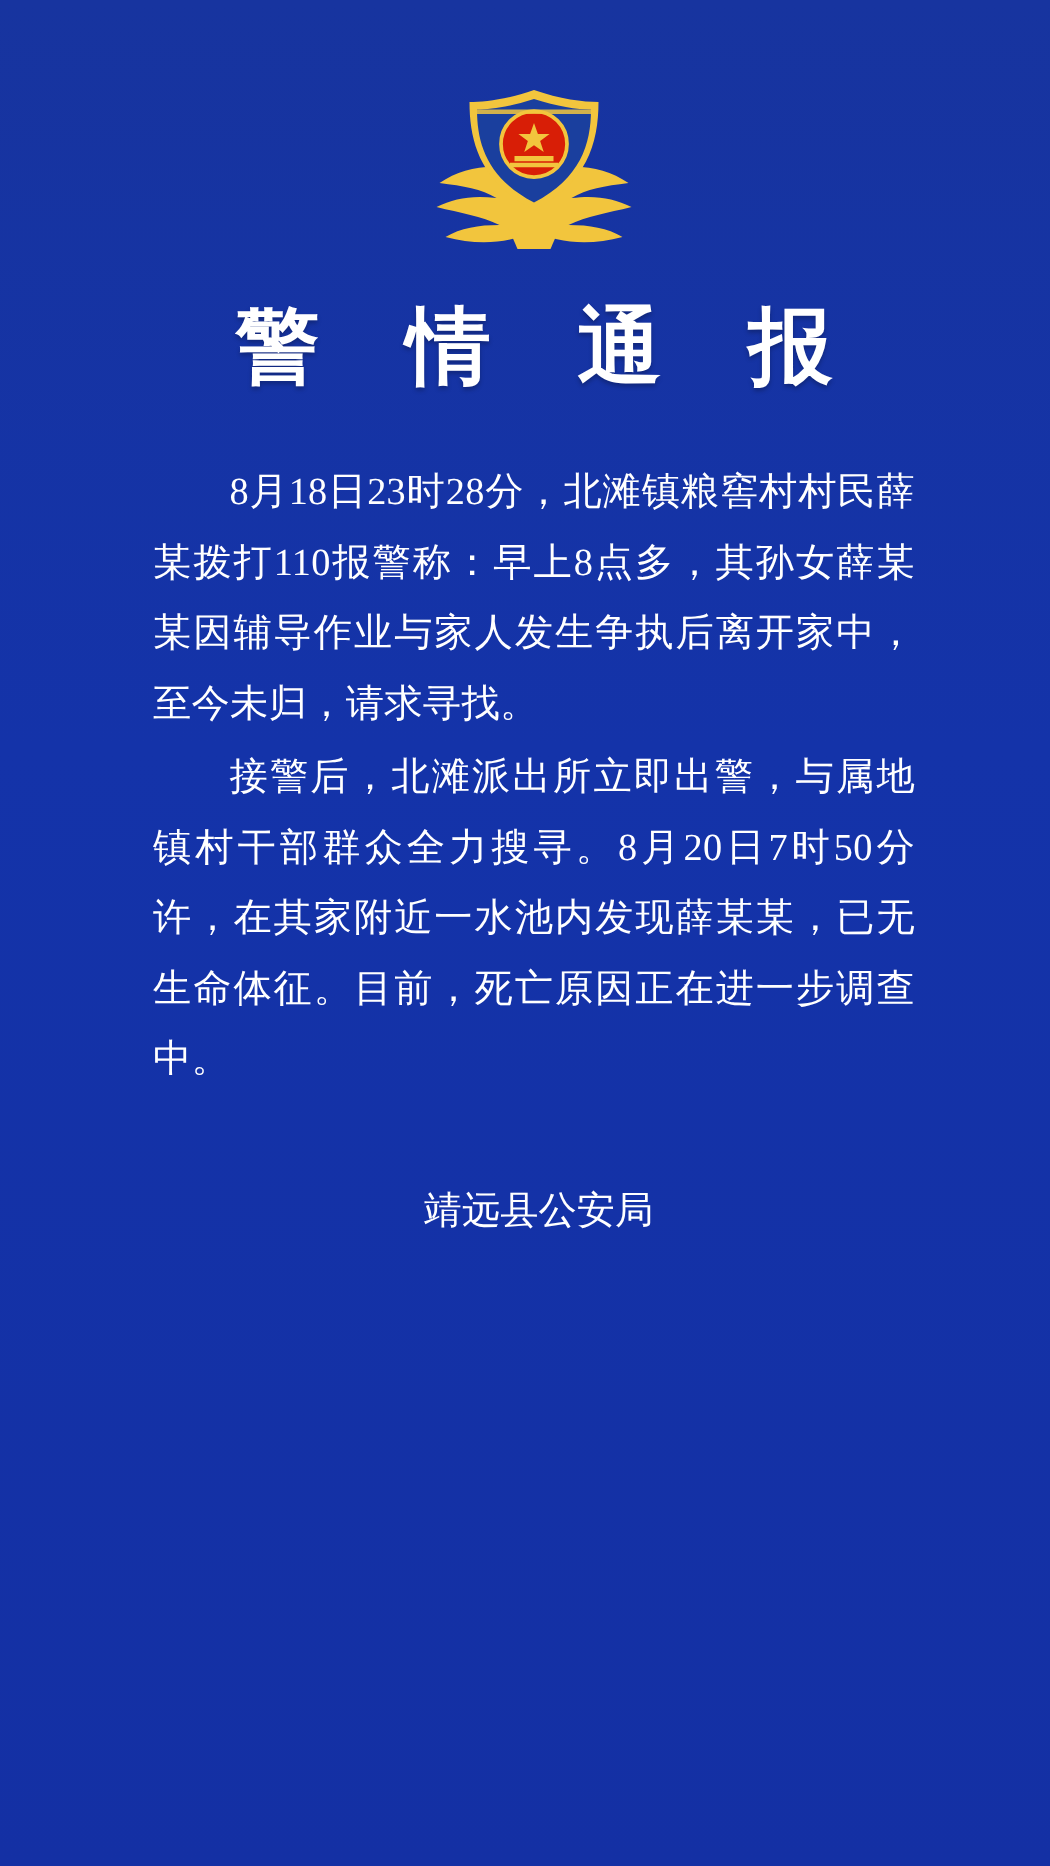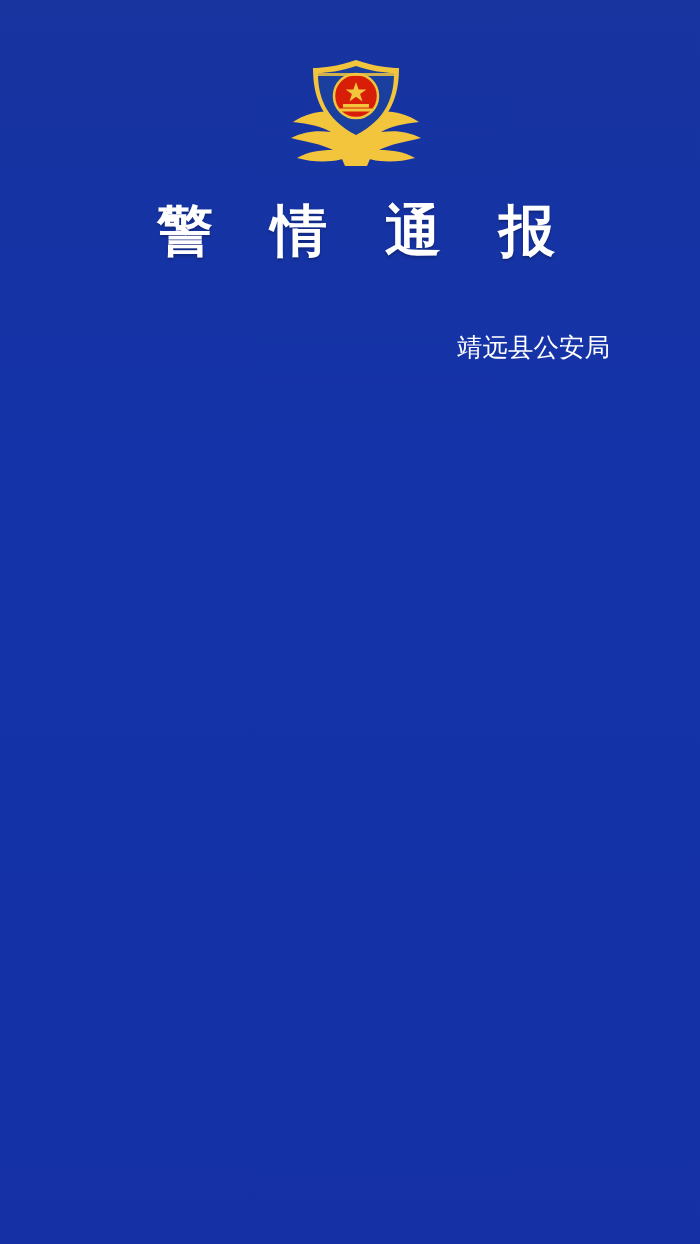--- a/index.html
+++ b/index.html
@@ -64,21 +64,21 @@
   }
   .body-text p {
     margin: 0 0 2px 0;
     text-indent: 2em;
   }
 
   
   .signature {
     margin: 56px auto 0 auto;
     width: 508px;
-    text-align: right;
+    text-align: center;
     font-size: 25.5px;
     line-height: 44px;
     color: #ffffff;
   }
   .signature .sig-line {
     display: block;
     padding-left: 6px;
   }
 </style>
 </head>
@@ -109,18 +109,22 @@
           <rect x="59" y="56.5" width="32" height="3"></rect>
         </g>
 
         <rect x="37" y="21" width="76" height="3" fill="#f2c53d" opacity="0.85"></rect>
       </svg>
     </div>
   </div>
 
   <div class="title">警 情 通 报</div>
 
+  <div class="body-text">
+    <p>8月18日23时28分，北滩镇粮窖村村民薛某拨打110报警称：早上8点多，其孙女薛某某因辅导作业与家人发生争执后离开家中，至今未归，请求寻找。</p>
+    <p>接警后，北滩派出所立即出警，与属地镇村干部群众全力搜寻。8月20日7时50分许，在其家附近一水池内发现薛某某，已无生命体征。目前，死亡原因正在进一步调查中。</p>
+  </div>
 
   <div class="signature">
     <span class="sig-line">靖远县公安局</span>
   </div>
 
 </div>
 
 </body></html>

